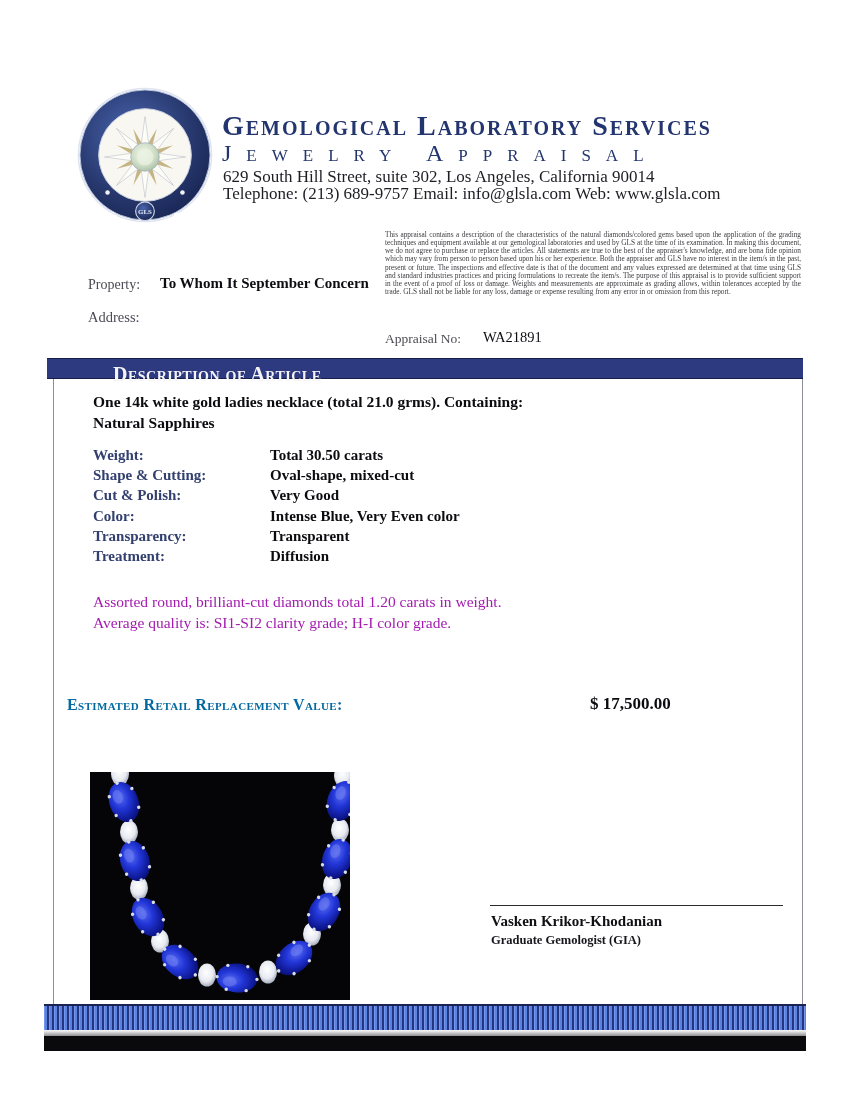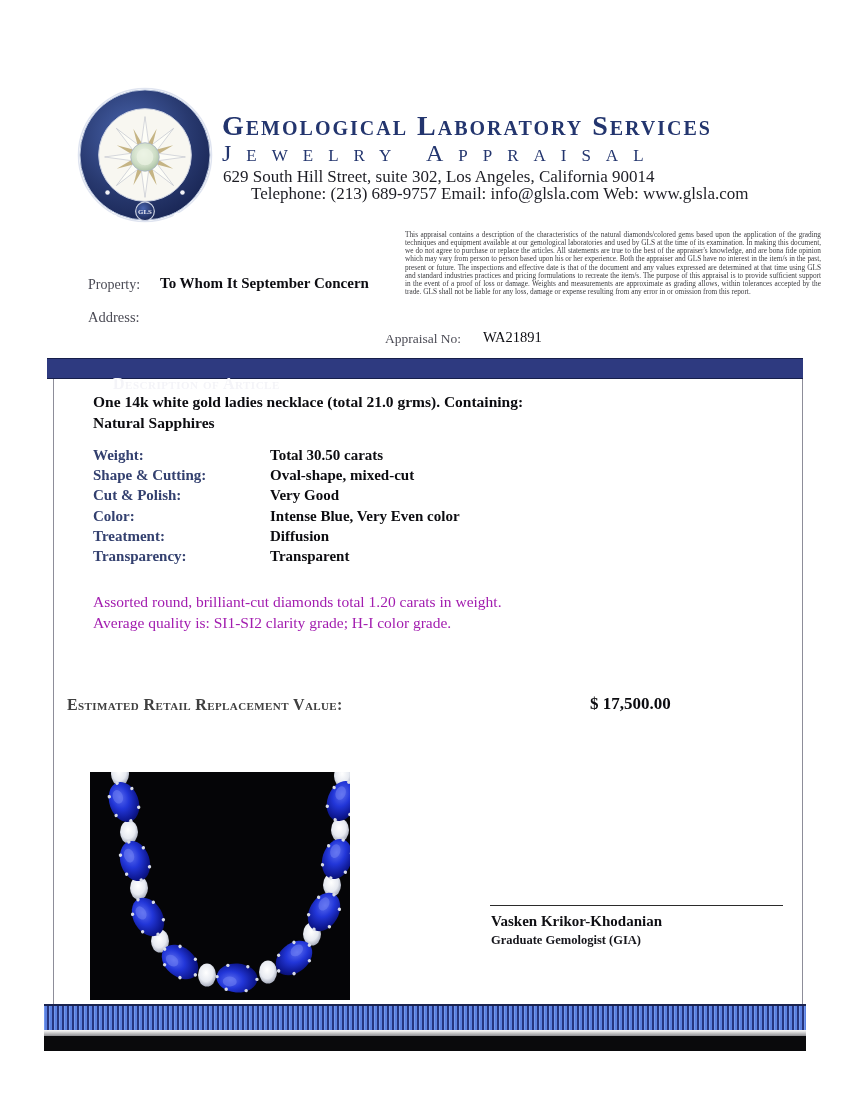--- a/index.html
+++ b/index.html
@@ -16,26 +16,26 @@
     font-variant:small-caps;font-weight:bold;font-size:28px;letter-spacing:2px;
     color:#23356e;white-space:nowrap;
   }
   .doc-type{
     left:222px;top:140px;width:580px;
     font-variant:small-caps;font-weight:normal;font-size:24px;letter-spacing:15px;
     color:#23356e;white-space:nowrap;
   }
   .hdr-line{left:223px;font-size:17px;color:#1d1d24;white-space:nowrap;}
   .hdr-addr{top:167px;}
-  .hdr-contact{top:184px;margin-left:28px;}
+  .hdr-contact{top:184px;}
 
   
   .disclaimer{
     left:385px;top:231px;width:416px;
-    font-size:7.3px;line-height:8.15px;text-align:justify;color:#3c3c40;margin-left:20px;
+    font-size:7.3px;line-height:8.15px;text-align:justify;color:#3c3c40;
   }
 
   
   .lbl{color:#4b4b55;}
   .property-label{left:88px;top:277px;font-size:14px;}
   .property-value{left:160px;top:275px;font-size:15px;font-weight:bold;color:#0d0d12;}
   .address-label{left:88px;top:309px;font-size:14.5px;}
   .address-value{left:160px;top:307px;font-size:15px;font-weight:bold;}
 
   .appraisal-label{left:385px;top:331px;font-size:13.5px;}
@@ -45,34 +45,34 @@
   .content-box{
     left:53px;top:358px;width:748px;height:648px;
     border-left:1px solid #8d8d99;border-right:1px solid #8d8d99;
   }
   .section-bar{
     left:47px;top:358px;width:756px;height:21px;
     background:#2e3a80;border-top:1px solid #161e4a;border-bottom:1px solid #161e4a;
     box-sizing:border-box;
   }
   .section-bar-title{
-    position:absolute;left:66px;top:16px;
-    font-variant:small-caps;font-weight:bold;font-size:16px;letter-spacing:0.5px;
+    position:absolute;left:66px;top:4px;
+    font-variant:small-caps;font-weight:bold;font-size:20px;letter-spacing:0.5px;
     color:#f4f4f8;white-space:nowrap;
   }
   .intro{left:93px;top:391px;width:640px;font-size:15.5px;font-weight:bold;line-height:21px;color:#0c0c10;}
   .attr-table{left:93px;top:447px;width:640px;}
   .attr-row{display:flex;height:20.2px;}
   .attr-label{width:177px;font-size:15px;font-weight:bold;color:#33406f;}
   .attr-value{font-size:15px;font-weight:bold;color:#0c0c10;}
   .diamonds{left:93px;top:591px;width:640px;font-size:15.5px;font-weight:normal;line-height:21px;color:#a21caf;}
 
   .value-label{
     left:67px;top:696px;font-variant:small-caps;font-weight:bold;font-size:16px;
-    letter-spacing:0.4px;color:#404040;white-space:nowrap;
+    letter-spacing:0.4px;color:#0369a1;white-space:nowrap;
   }
   .value-amount{left:590px;top:694px;width:160px;text-align:left;font-size:17px;font-weight:bold;color:#0c0c10;}
 
   
   .photo{left:90px;top:772px;width:260px;height:228px;background:#050507;}
 
   
   .sig-line{left:490px;top:905px;width:293px;border-top:1px solid #2b2b2b;height:0;}
   .sig-name{left:491px;top:913px;font-size:15px;font-weight:bold;color:#101014;white-space:nowrap;}
   .sig-title{left:491px;top:933px;font-size:12.5px;font-weight:bold;color:#16161c;white-space:nowrap;}
@@ -179,26 +179,26 @@
     </div>
     <div class="attr-row">
       <div class="attr-label">Cut  &amp;  Polish:</div>
       <div class="attr-value">Very Good</div>
     </div>
     <div class="attr-row">
       <div class="attr-label">Color:</div>
       <div class="attr-value">Intense Blue, Very Even color</div>
     </div>
     <div class="attr-row">
+      <div class="attr-label">Transparency:</div>
+      <div class="attr-value">Transparent</div>
+    </div>
+    <div class="attr-row">
       <div class="attr-label">Treatment:</div>
       <div class="attr-value">Diffusion</div>
-    </div>
-    <div class="attr-row">
-      <div class="attr-label">Transparency:</div>
-      <div class="attr-value">Transparent</div>
     </div>
   </div>
 
   <div class="abs diamonds">
     <div>Assorted round, brilliant-cut diamonds total 1.20 carats in weight.</div>
     <div>Average quality is: SI1-SI2 clarity grade; H-I color grade.</div>
   </div>
 
   <div class="abs value-label">Estimated Retail Replacement Value:</div>
   <div class="abs value-amount">$ 17,500.00</div>

